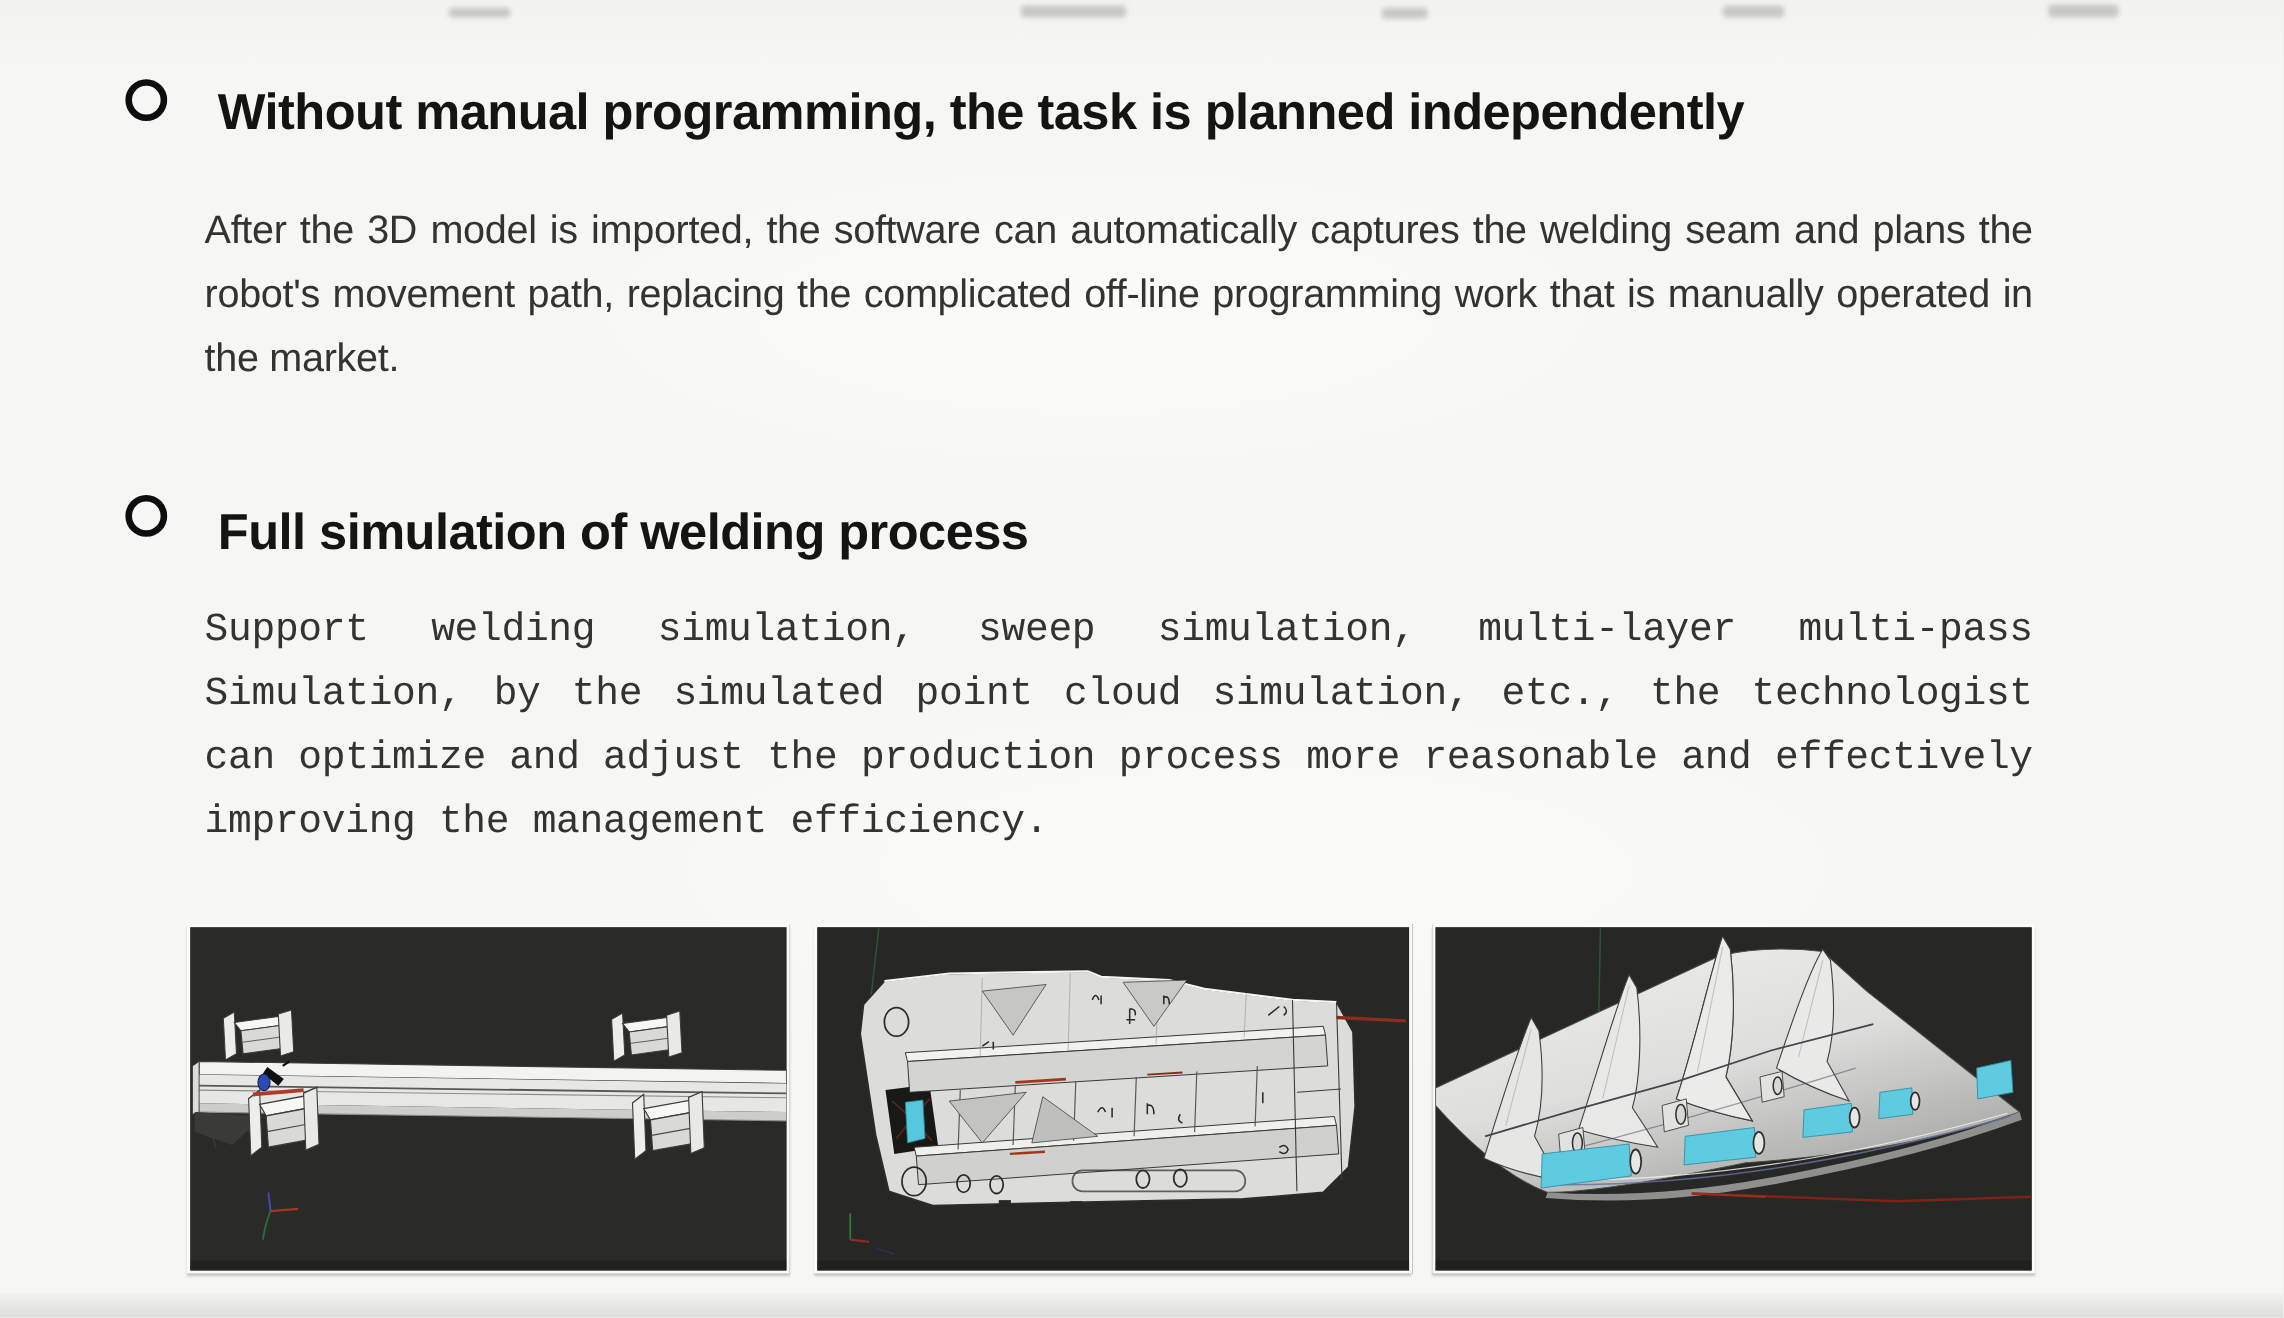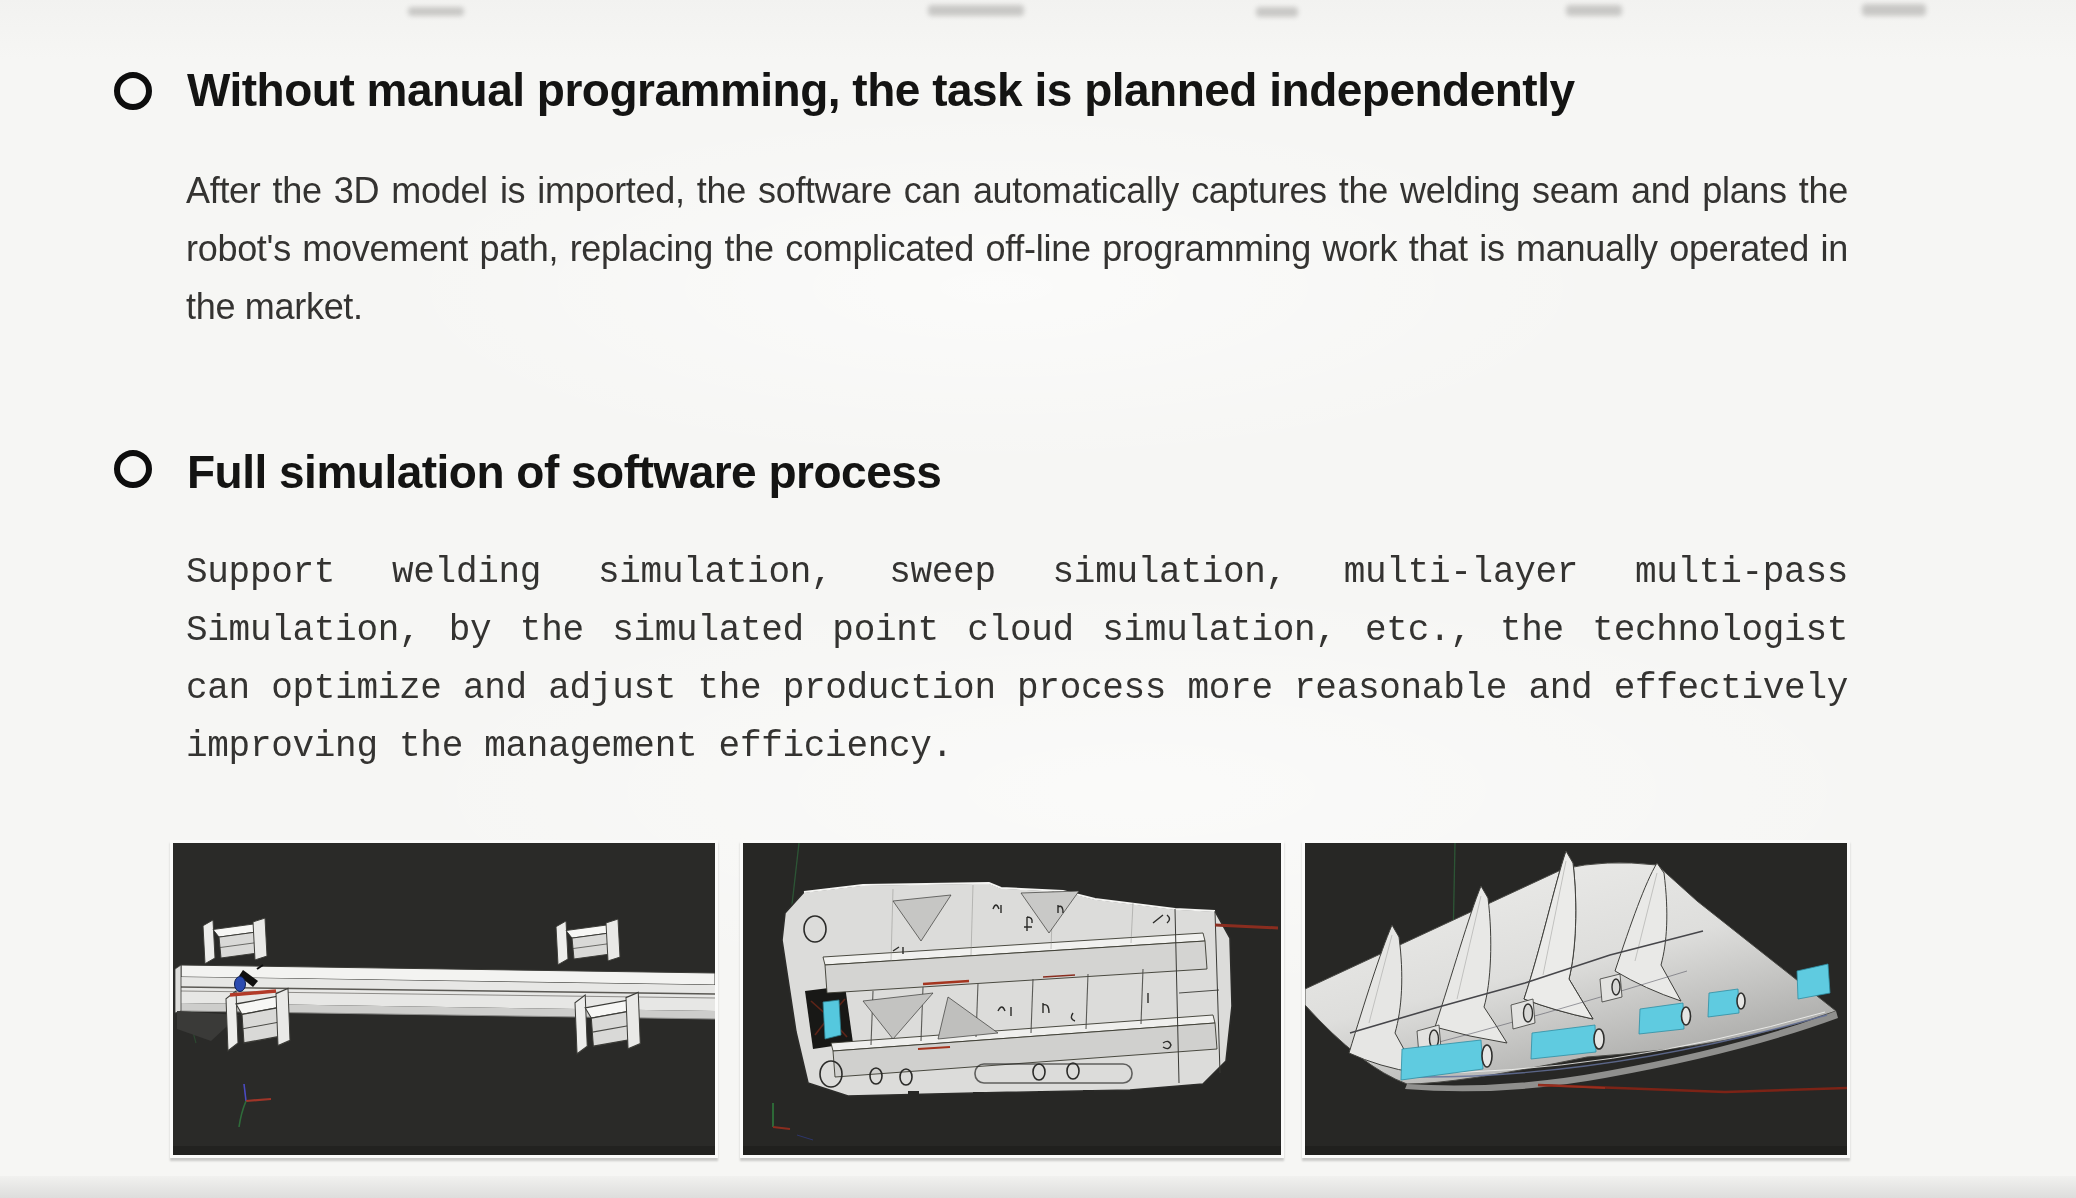--- a/index.html
+++ b/index.html
@@ -23,21 +23,21 @@
     background:linear-gradient(180deg,#f1f1ef,#dddddc);
   }
   
   .smudge{position:absolute;background:#34322f;border-radius:4px;filter:blur(2.5px);opacity:.22;}
 
   .bullet-circle{
     position:absolute;width:38px;height:38px;border-radius:50%;
     border:6px solid #0d0d0d;background:transparent;box-sizing:border-box;
   }
   .feature-title{
-    position:absolute;left:186px;margin:1px;
+    position:absolute;left:186px;margin:12px;
     font-size:46px;font-weight:700;color:#141413;letter-spacing:-0.5px;
     white-space:nowrap;
   }
   .feature-body{
     position:absolute;left:186px;width:1662px;margin:0;
     font-size:36px;line-height:58px;font-weight:400;color:#343331;
     letter-spacing:-0.3px;text-align:justify;
   }
   .gallery-figure{
     position:absolute;top:840px;height:312px;margin:0;
@@ -53,26 +53,26 @@
 
   <div class="smudge" style="left:408px;top:7px;width:56px;height:9px;"></div>
   <div class="smudge" style="left:928px;top:5px;width:96px;height:11px;"></div>
   <div class="smudge" style="left:1256px;top:7px;width:42px;height:10px;"></div>
   <div class="smudge" style="left:1566px;top:5px;width:56px;height:11px;"></div>
   <div class="smudge" style="left:1862px;top:4px;width:64px;height:12px;"></div>
 
   <section>
     <span class="bullet-circle" style="left:114px;top:72px;"></span>
     <h2 class="feature-title" style="top:62px;">Without manual programming, the task is planned independently</h2>
-    <p class="feature-body" style="top:162px;">After the 3D model is imported, the software can automatically captures the welding seam and plans the robot's movement path, replacing the complicated off-line programming work that is manually operated in the market.</p>
+    <p class="feature-body" style="top:180px;">After the 3D model is imported, the software can automatically captures the welding seam and plans the robot's movement path, replacing the complicated off-line programming work that is manually operated in the market.</p>
   </section>
 
   <section>
     <span class="bullet-circle" style="left:114px;top:450px;"></span>
-    <h2 class="feature-title" style="top:444px;">Full simulation of software process</h2>
+    <h2 class="feature-title" style="top:444px;">Full simulation of welding process</h2>
     <p class="feature-body" style="top:544px;font-family:Liberation Mono, monospace;">Support welding simulation, sweep simulation, multi-layer multi-pass Simulation, by the simulated point cloud simulation, etc., the technologist can optimize and adjust the production process more reasonable and effectively improving the management efficiency.</p>
   </section>
 
   <div>
 
     <figure class="gallery-figure" style="left:170px;width:542px;" aria-label="3D CAD render of a long steel beam with I-beam stiffeners, weld torch on a red weld seam, on dark viewport background">
       <svg viewBox="0 0 542 312">
         <rect x="0" y="0" width="542" height="312" fill="#2a2a28"></rect>
 
         <path d="M20,158 Q16,178 23,200" stroke="#2d5c36" stroke-width="1.2" fill="none" opacity="0.6"></path>

